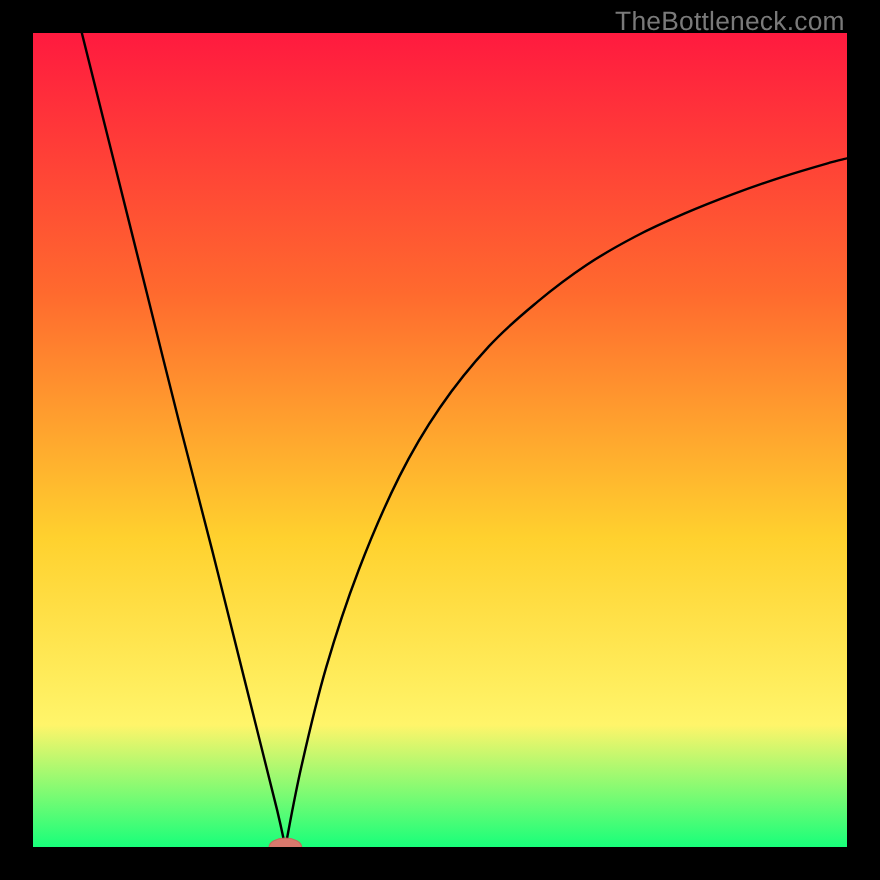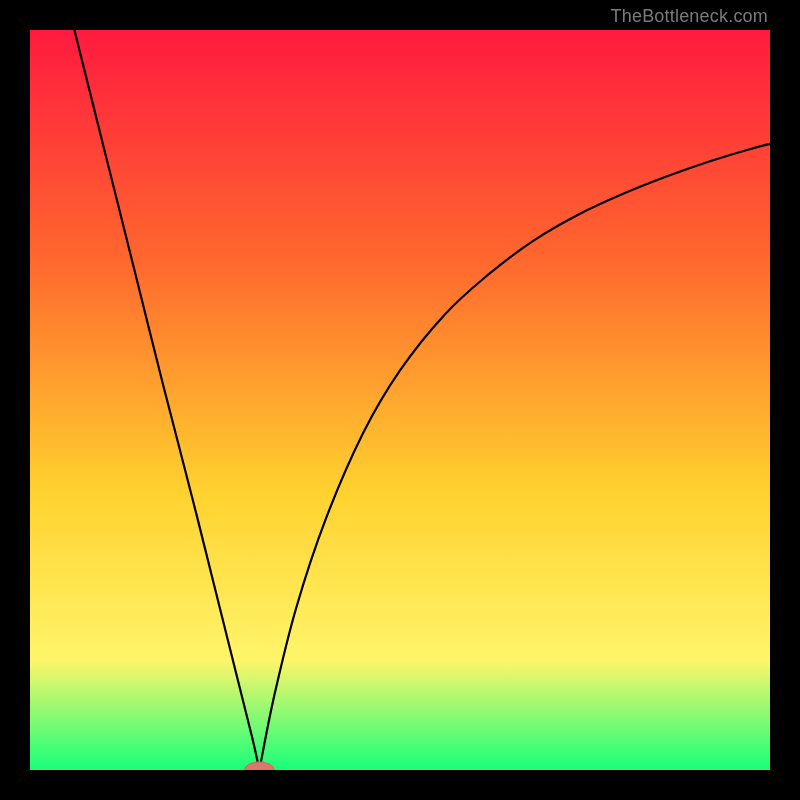--- a/index.html
+++ b/index.html
@@ -24,21 +24,21 @@
     left: 0;
     top: 0;
     width: 740px;
     height: 740px;
   }
   .watermark {
     position: absolute;
     top: 6px;
     right: 32px;
     color: #7a7a7a;
-    font-size: 18px;
+    font-size: 24px;
     font-weight: 400;
     letter-spacing: 0.2px;
     font-family: Arial, Helvetica, sans-serif;
   }
   svg { display: block; }
 </style>
 </head>
 <body>
 
 <div class="frame">

